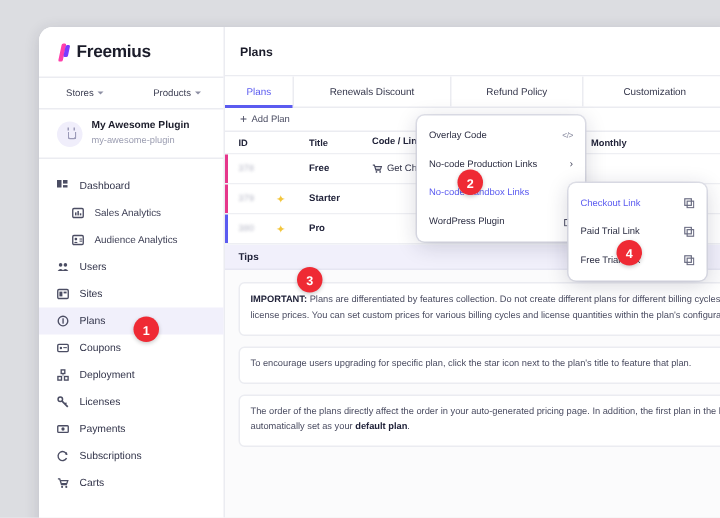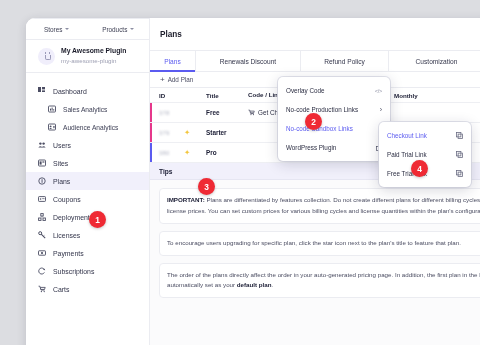--- a/index.html
+++ b/index.html
@@ -277,20 +277,27 @@
   .b4 { left: 411px; top: 160px; }
 </style>
 </head>
 <body>
 
 <div id="app">
   <div class="window">
 
     <div class="sidebar">
 
+      <div class="brand">
+        <span class="brand-mark">
+            <i></i>
+            <i></i>
+          </span>
+        <span class="brand-text">Freemius</span>
+      </div>
 
       <div class="switchers">
         <div class="switcher">
           <span>Stores</span>
           <span class="caret-d"></span>
         </div>
         <div class="switcher">
           <span>Products</span>
           <span class="caret-d"></span>
         </div>

